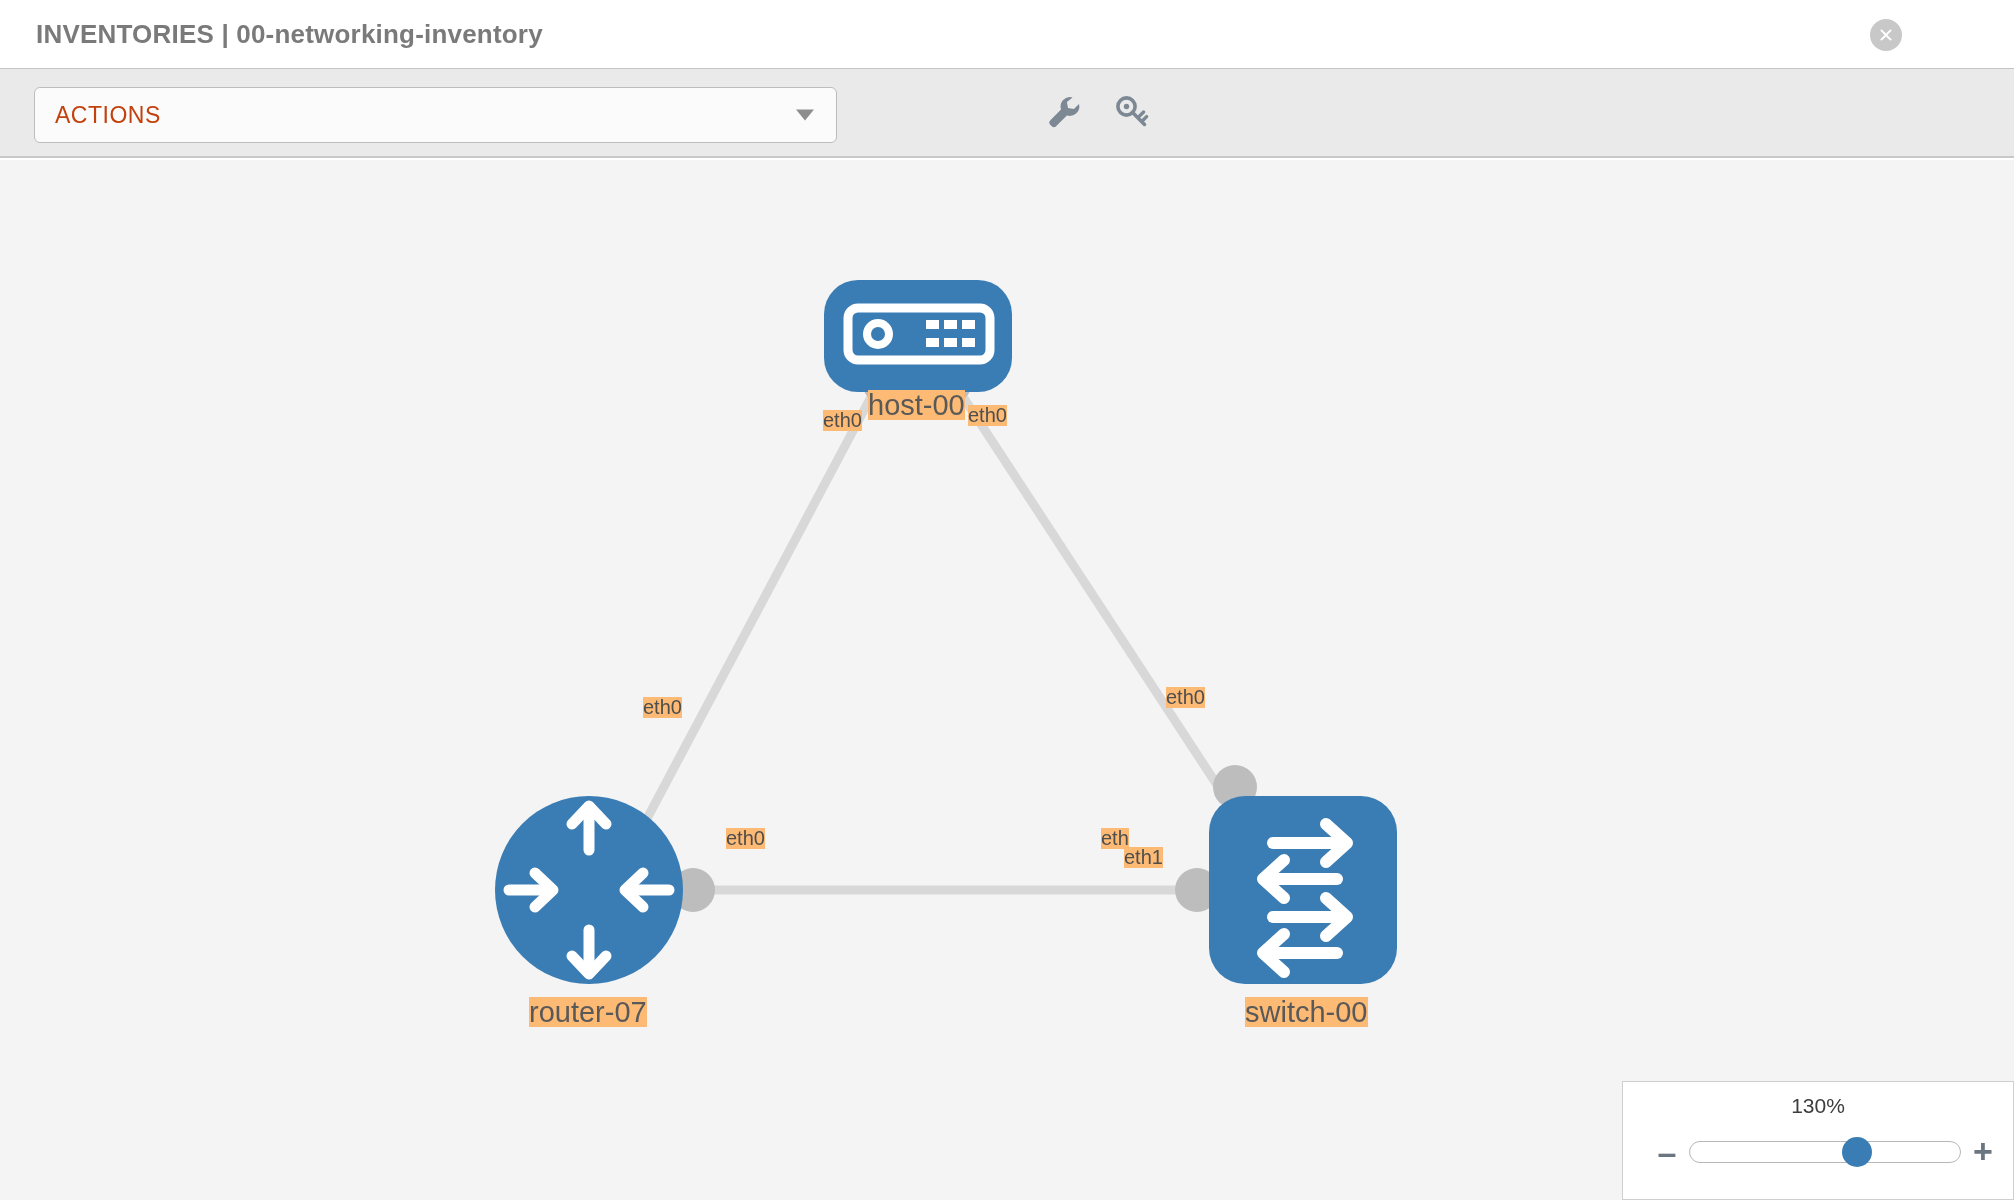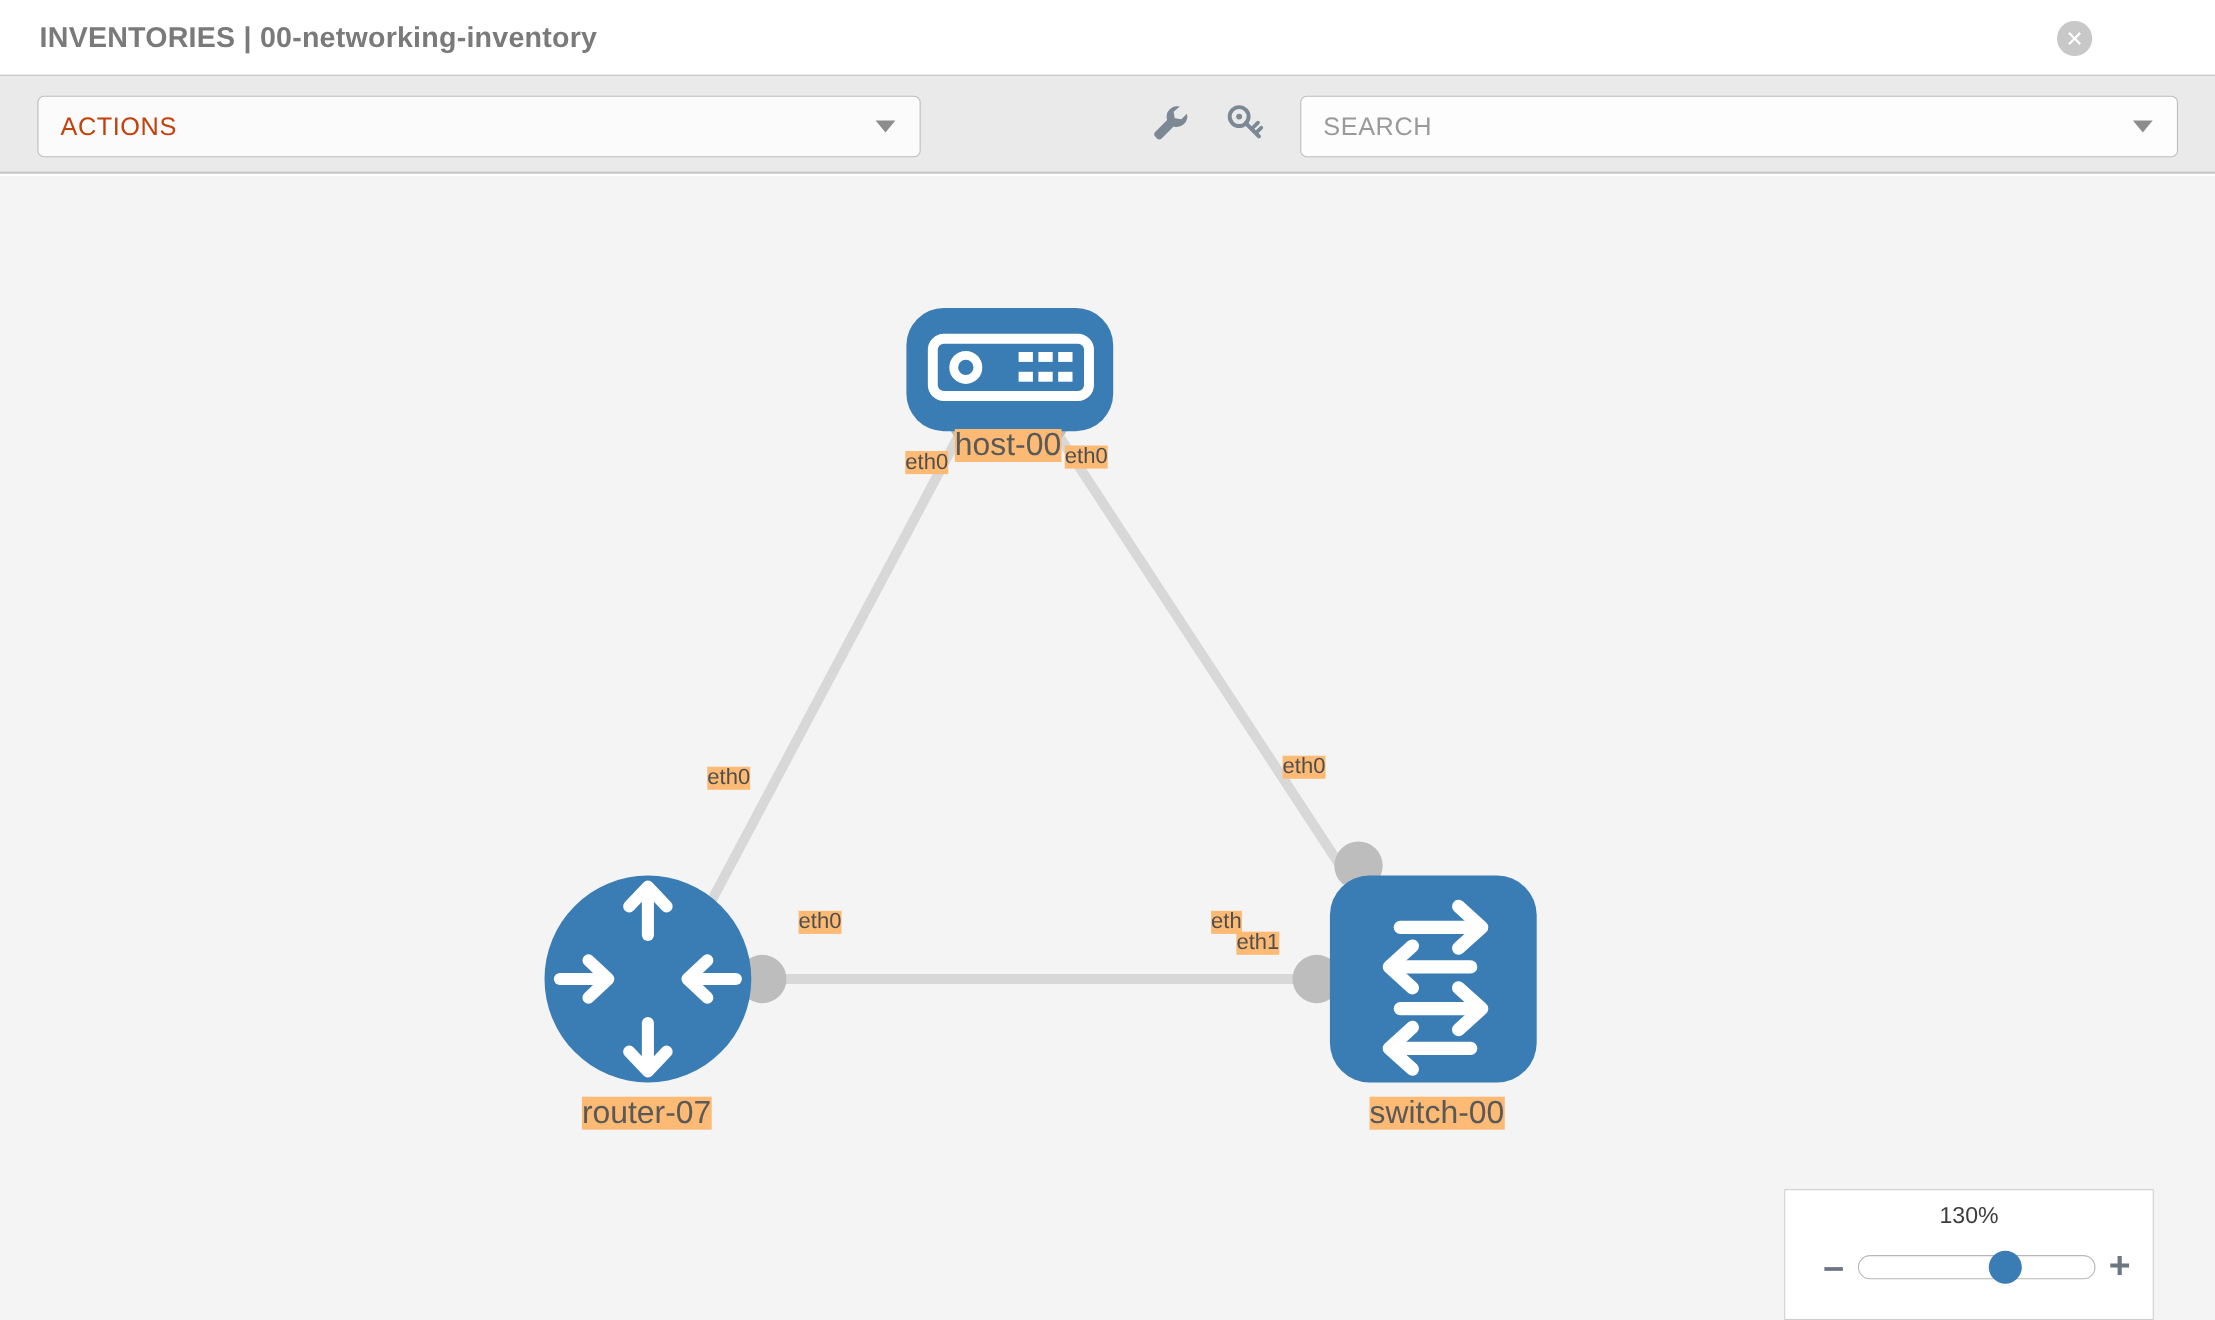--- a/index.html
+++ b/index.html
@@ -112,21 +112,21 @@
     white-space: nowrap;
     line-height: 1.05;
   }
   .node-name { font-size: 29px; }
   .iface-label { font-size: 20px; color: #4e4e4e; }
 
   
   .zoom-panel {
     position: absolute;
     left: 1622px; top: 1081px;
-    width: 336px; height: 119px;
+    width: 392px; height: 119px;
     background: #ffffff;
     border: 1px solid #cfcfcf;
   }
   .zoom-pct {
     position: absolute;
     top: 12px; left: 0; right: 0;
     text-align: center;
     font-size: 21px;
     color: #3d3d3d;
   }
@@ -192,24 +192,20 @@
   <div class="tool-icon key">
     <svg width="40" height="40" viewBox="0 0 40 40">
       <circle cx="14.5" cy="15.5" r="8.6" fill="none" stroke="#7c8894" stroke-width="3.6"></circle>
       <circle cx="14.5" cy="15.5" r="2.7" fill="#7c8894"></circle>
       <path d="M20.4 21.3 L32.5 33.4" stroke="#7c8894" stroke-width="3.6" stroke-linecap="round"></path>
       <path d="M27.2 25.4 L31.6 21.0" stroke="#7c8894" stroke-width="3.4" stroke-linecap="round"></path>
       <path d="M31.0 29.2 L34.6 25.6" stroke="#7c8894" stroke-width="3.4" stroke-linecap="round"></path>
     </svg>
   </div>
 
-  <div class="search-box">
-    <span class="label">SEARCH</span>
-    <span class="caret"></span>
-  </div>
 </div>
 
 <div class="canvas">
 
   <svg width="2014" height="1040">
 
     <g>
 
       <line x1="880" y1="220" x2="625" y2="700" stroke="#d8d8d8" stroke-width="9"></line>
 

